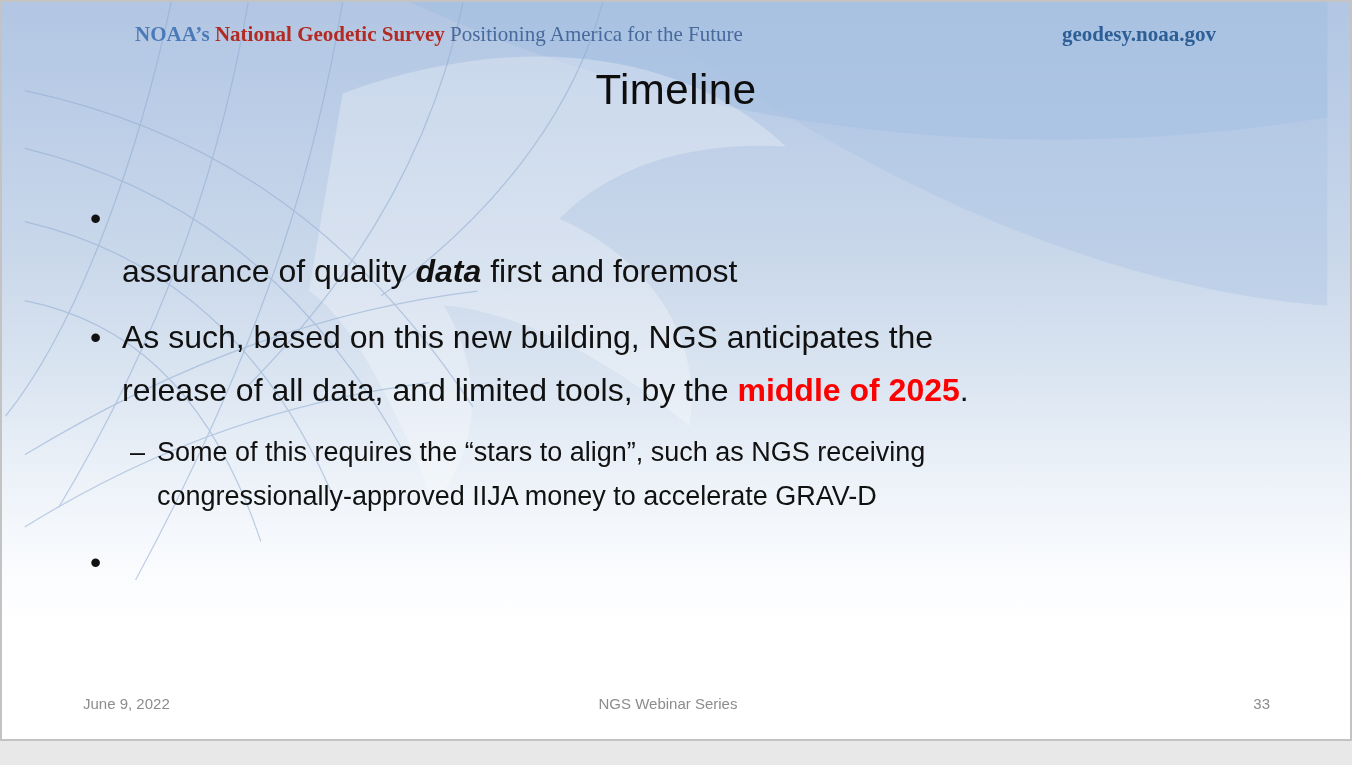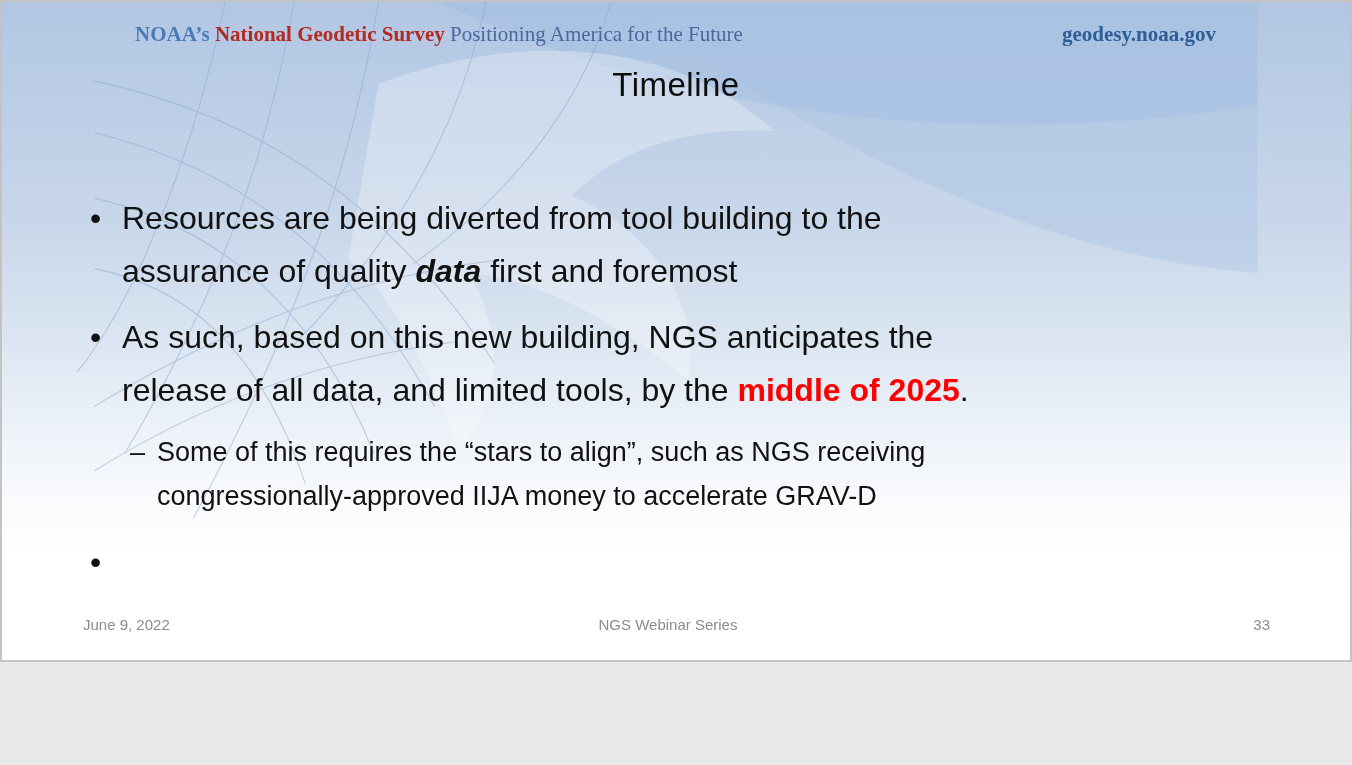--- a/index.html
+++ b/index.html
@@ -1,20 +1,20 @@
 <!DOCTYPE html>
 <html style="--header_prefix: #4a7ab8; --header_org: #b22a22; --header_tagline: #47699c; --header_site: #2d5e96; --highlight: #ff0000; --footer_text: #8c8c8c;"><head>
 <meta charset="utf-8">
 <style>
   * { margin: 0; padding: 0; box-sizing: border-box; }
   html, body { background: #e8e8e8; }
   .slide {
     position: relative;
     width: 1352px;
-    height: 662px;
+    height: 741px;
     border: 2px solid #c3c3c3;
     overflow: hidden;
     background: linear-gradient(180deg,
       #b2c6e3 0%, #bccee7 16%, #c9d7ea 34%,
       #dce6f2 52%, #eef3f9 66%, #fbfcfe 78%, #ffffff 85%, #ffffff 100%);
     font-family: "Liberation Sans", sans-serif;
   }
   .bg-art {
     position: absolute;
     top: 0; left: 0;
@@ -38,21 +38,21 @@
     font-family: "Liberation Serif", serif;
     font-size: 21px;
     font-weight: bold;
     color: var(--header_site, #2d5e96);
   }
   
   .title {
     position: absolute;
     top: 64px; left: 0; right: 0;
     text-align: center;
-    font-size: 33px;
+    font-size: 42px;
     color: #0d0d0d;
     font-weight: normal;
     letter-spacing: 0.5px;
   }
   
   .content {
     position: absolute;
     top: 190px; left: 88px;
     width: 1180px;
   }
@@ -117,21 +117,21 @@
   <div class="header-main">
     <span class="hdr-prefix">NOAA’s</span><span> </span><span class="hdr-org">National Geodetic Survey</span><span> </span><span class="hdr-tagline">Positioning America for the Future</span>
   </div>
   <div class="header-site">geodesy.noaa.gov</div>
 
   <h1 class="title">Timeline</h1>
 
   <div class="content">
       <div class="bullet level1">
         <span class="marker">•</span>
-        <span class="btext"><span>Resources are being diverted from tool building to the</span><br><span>assurance of quality </span><span class="seg-emphasis">data</span><span> first and foremost</span></span>
+        <span class="btext"><br><span>assurance of quality </span><span class="seg-emphasis">data</span><span> first and foremost</span></span>
       </div>
       <div class="bullet level1">
         <span class="marker">•</span>
         <span class="btext"><span>As such, based on this new building, NGS anticipates the</span><br><span>release of all data, and limited tools, by the </span><span class="seg-highlight">middle of 2025</span><span>.</span></span>
       </div>
       <div class="bullet level2">
         <span class="marker">–</span>
         <span class="btext"><span>Some of this requires the “stars to align”, such as NGS receiving</span><br><span>congressionally-approved IIJA money to accelerate GRAV-D</span></span>
       </div>
       <div class="bullet level1">

